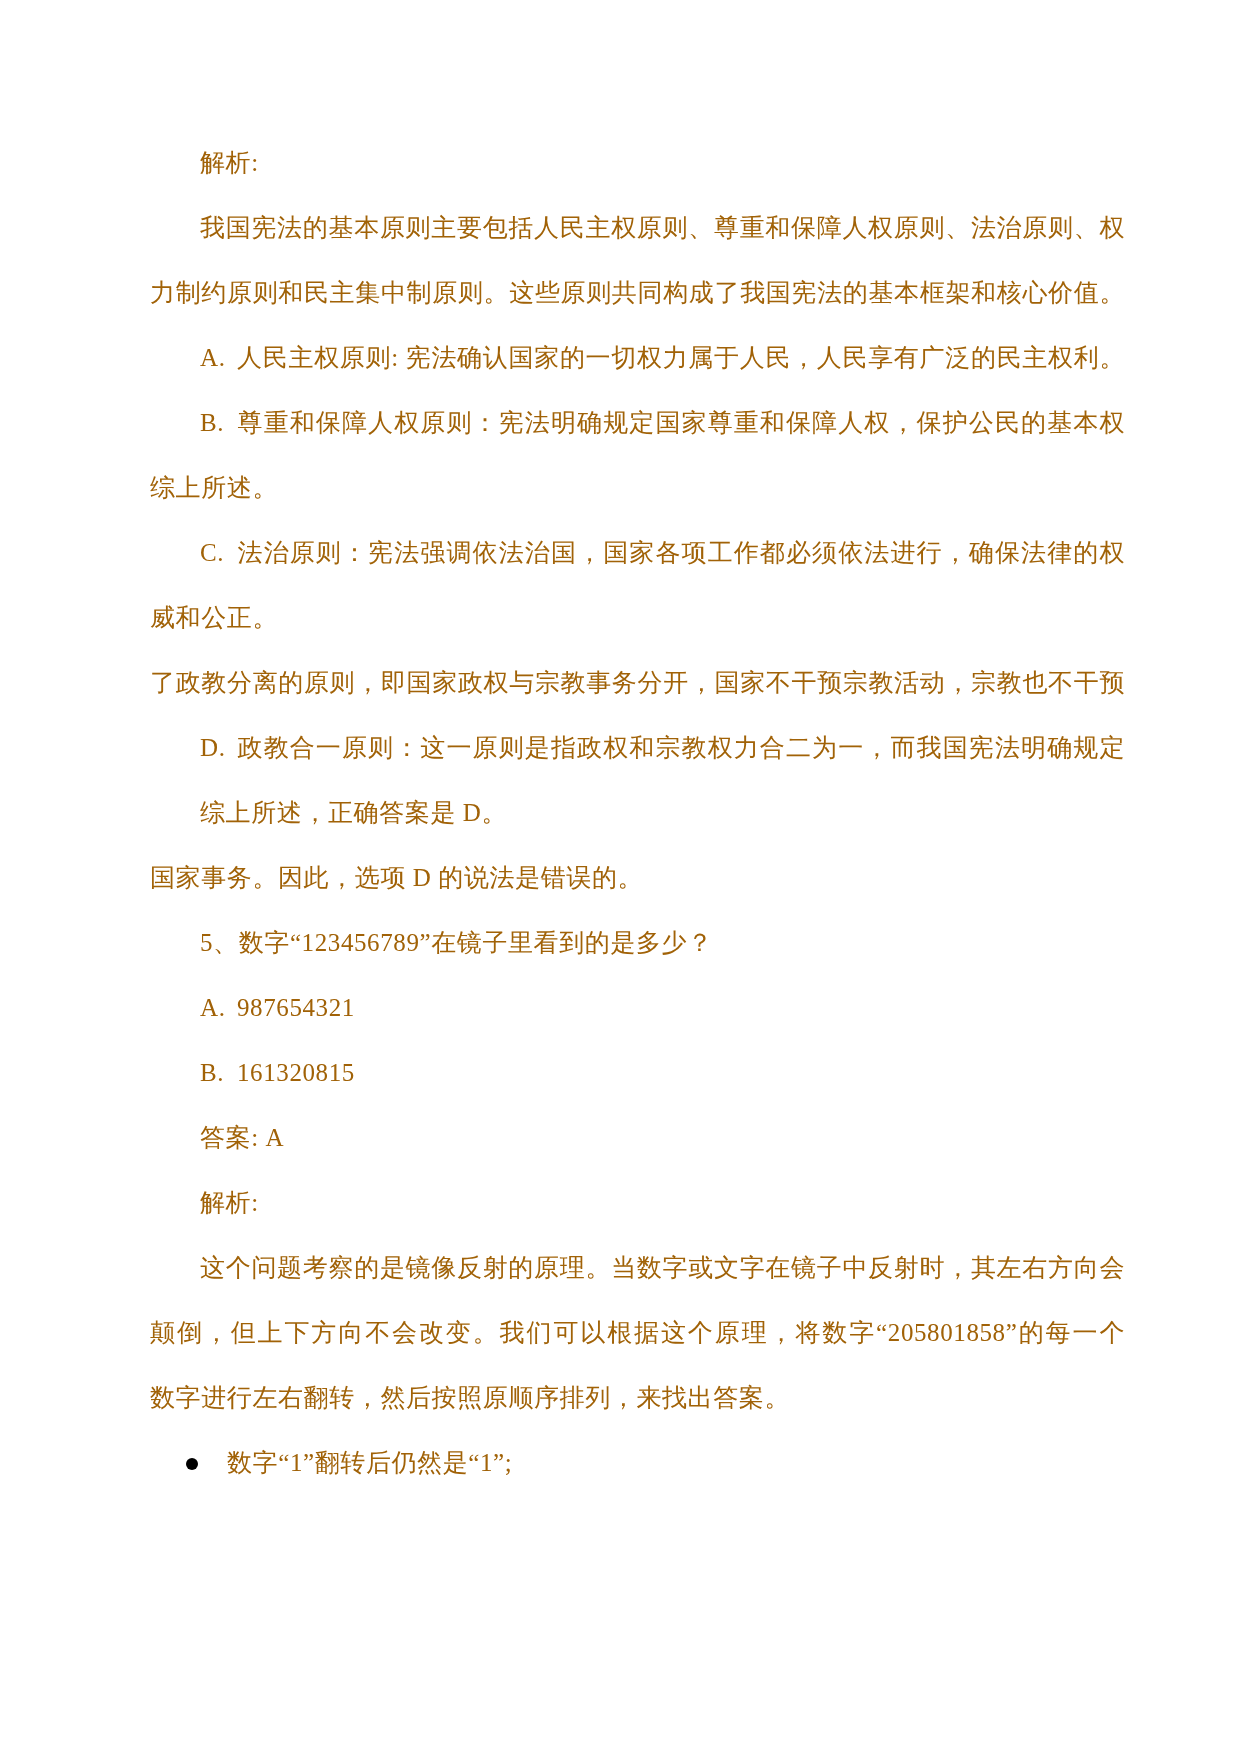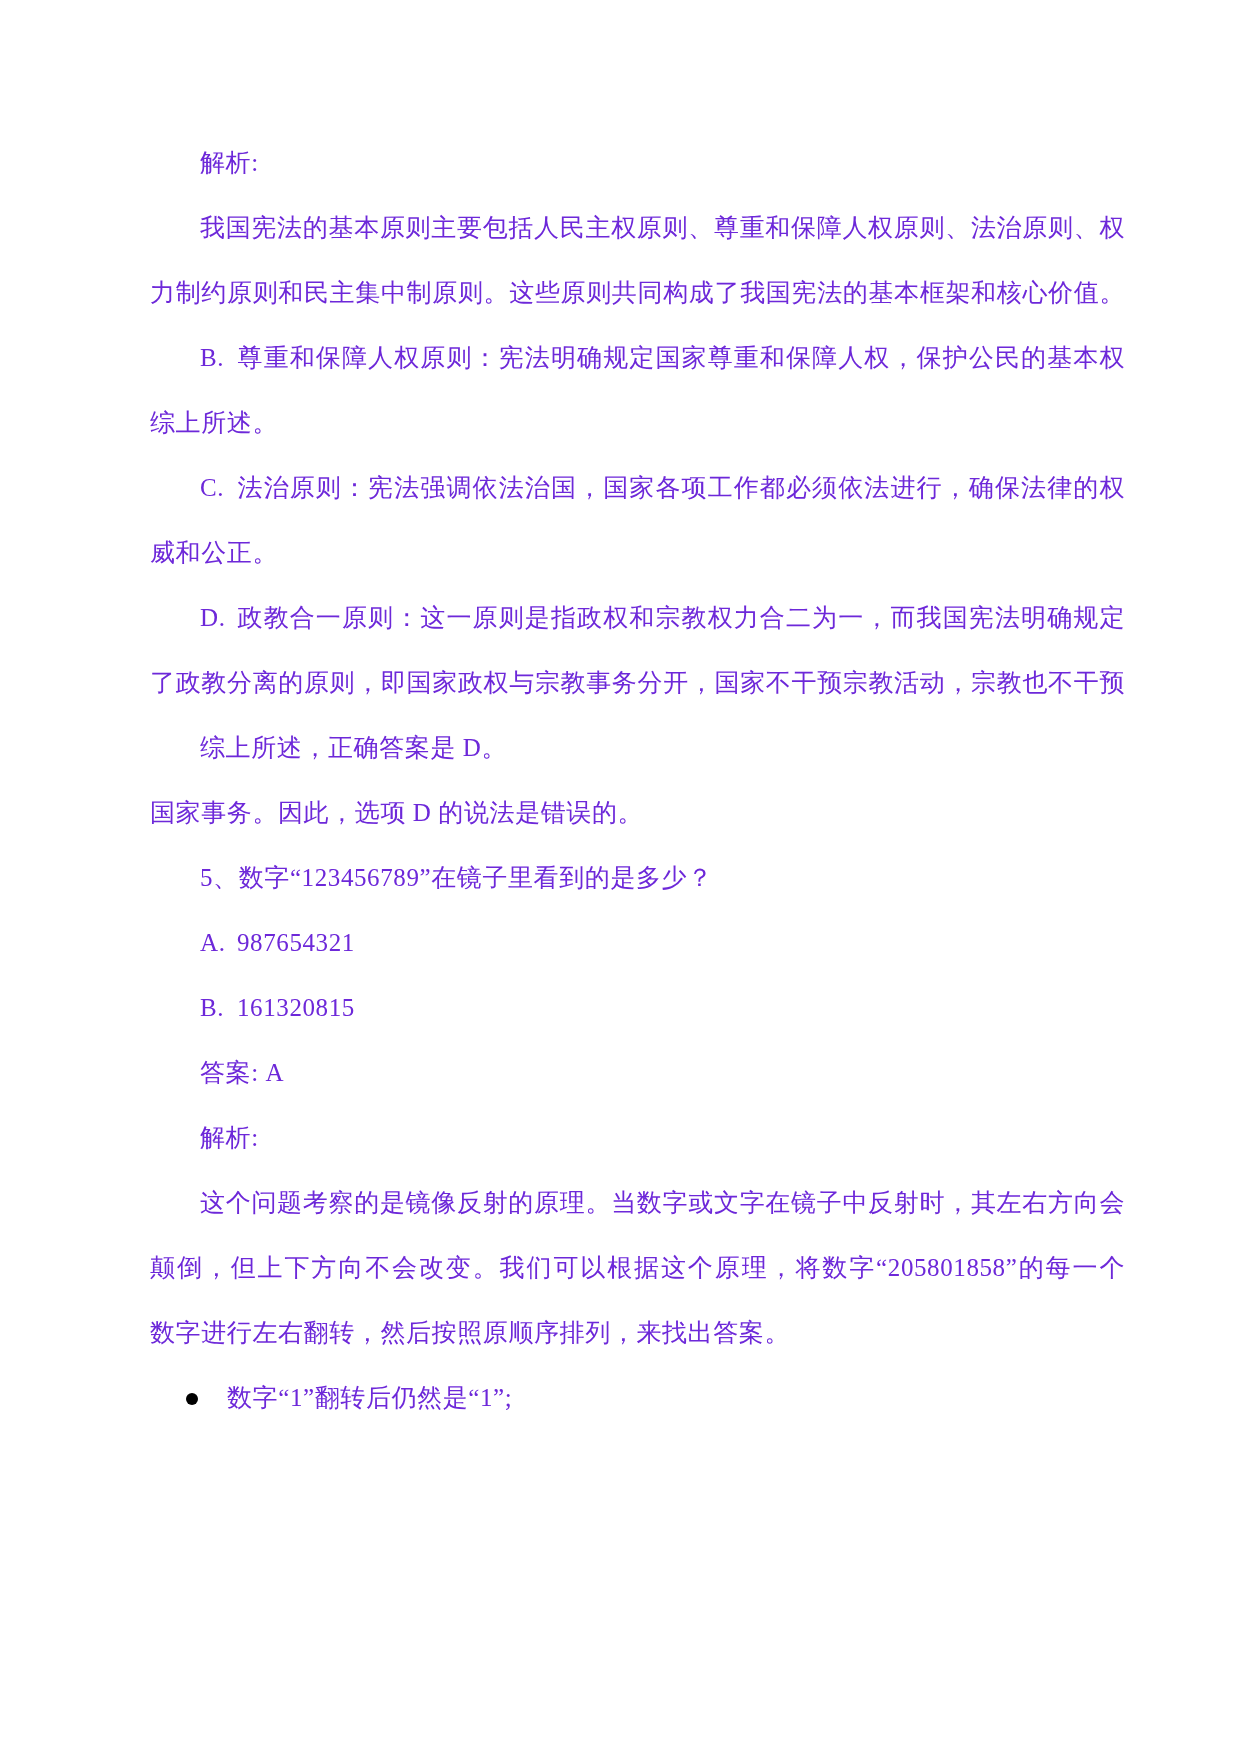--- a/index.html
+++ b/index.html
@@ -10,21 +10,21 @@
   .page {
     position: relative;
     width: 1241px;
     height: 1754px;
     background: #ffffff;
     box-sizing: border-box;
     padding-top: 130px;
     overflow: hidden;
     font-family: "Liberation Serif", serif;
     font-size: 25px;
-    color: #6d28d9;
+    color: #a16207;
   }
   .textcol {
     margin-left: 150px;
     width: 975px;
   }
   .line {
     height: 65px;
     line-height: 65px;
     letter-spacing: 0.6px;
     white-space: nowrap;
@@ -68,29 +68,30 @@
 <body>
 
 <div class="page">
   <div class="textcol">
 
     <div class="line indent"><span>解析:</span></div>
 
     <div class="line indent jf"><span>我国宪法的基本原则主要包括人民主权原则、尊重和保障人权原则、法治原则、权</span></div>
     <div class="line jf"><span>力制约原则和民主集中制原则。这些原则共同构成了我国宪法的基本框架和核心价值。</span></div>
 
+    <div class="line opt jf"><span class="optletter">A.</span><span>人民主权原则: 宪法确认国家的一切权力属于人民，人民享有广泛的民主权利。</span></div>
 
     <div class="line opt jf"><span class="optletter">B.</span><span>尊重和保障人权原则：宪法明确规定国家尊重和保障人权，保护公民的基本权</span></div>
     <div class="line"><span>综上所述。</span></div>
 
     <div class="line opt jf"><span class="optletter">C.</span><span>法治原则：宪法强调依法治国，国家各项工作都必须依法进行，确保法律的权</span></div>
     <div class="line"><span>威和公正。</span></div>
 
+    <div class="line jf"><span>了政教分离的原则，即国家政权与宗教事务分开，国家不干预宗教活动，宗教也不干预</span></div>
     <div class="line opt jf"><span class="optletter">D.</span><span>政教合一原则：这一原则是指政权和宗教权力合二为一，而我国宪法明确规定</span></div>
-    <div class="line jf"><span>了政教分离的原则，即国家政权与宗教事务分开，国家不干预宗教活动，宗教也不干预</span></div>
     <div class="line indent"><span>综上所述，正确答案是 D。</span></div>
 
     <div class="line"><span>国家事务。因此，选项 D 的说法是错误的。</span></div>
 
     <div class="line indent"><span>5、数字“123456789”在镜子里看到的是多少？</span></div>
 
     <div class="line opt"><span class="optletter">A.</span><span>987654321</span></div>
     <div class="line opt"><span class="optletter">B.</span><span>161320815</span></div>
 
     <div class="line indent"><span>答案: A</span></div>

